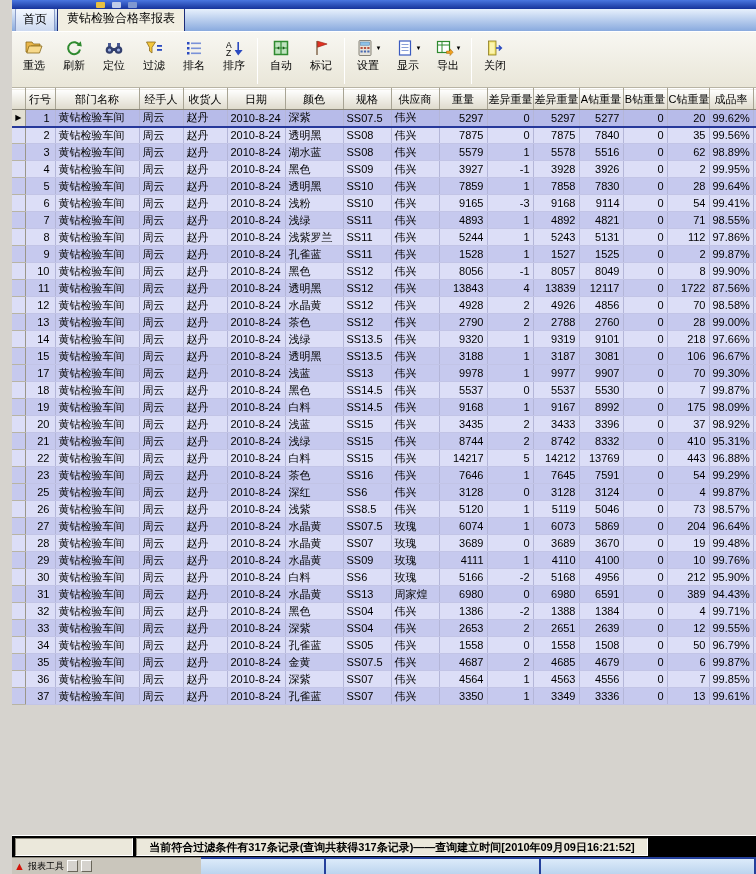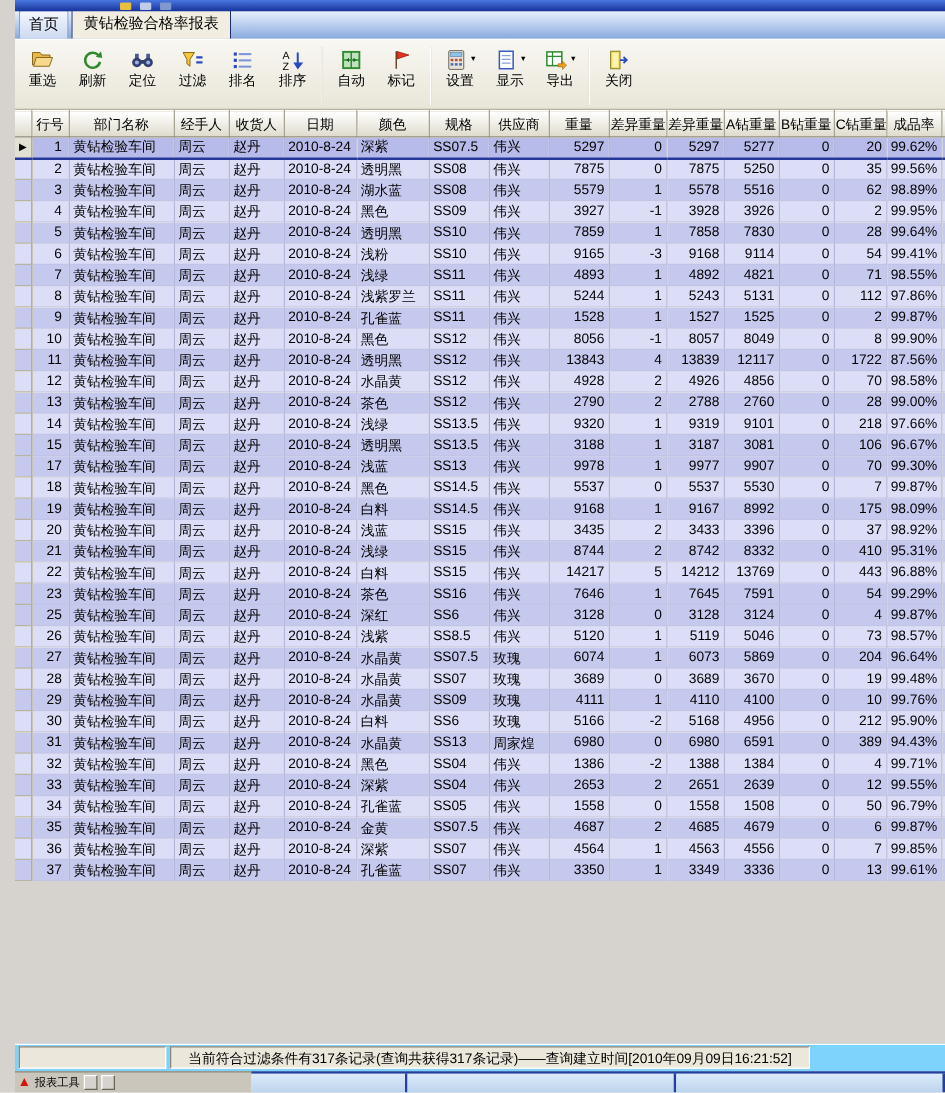--- a/index.html
+++ b/index.html
@@ -69,22 +69,22 @@
   td.fill { background:#f4f2ea; border-right:none; }
   th.fillh { border-right:none; }
   .rowno { text-align:right; padding-right:5px; }
   .num { text-align:right; }
   .txt { text-align:left; }
 
   .gridfiller { flex:1; background:#d6d3ce; }
 
   
   .statusbar {
-    height:22px; flex:none; background:#7dd3fc; border-top:1px solid #fff;
-    display:flex; align-items:flex-start; padding:1px 3px; gap:3px;
+    height:22px; flex:none; background:#000000; border-top:1px solid #fff;
+    display:flex; align-items:flex-end; padding:1px 3px; gap:3px;font-weight:bold;
   }
   .spanel {
     height:18px; background:#ebe8db;
     border:1px solid; border-color:#8a867a #ffffff #ffffff #8a867a;
   }
   .spanel.left { width:118px; }
   .spanel.msg {
     width:512px; font-size:11px; display:flex; align-items:center; justify-content:center;
     white-space:nowrap; overflow:hidden;
   }
@@ -329,21 +329,21 @@
             <td class="txt">黄钻检验车间</td>
             <td class="txt">周云</td>
             <td class="txt">赵丹</td>
             <td class="txt">2010-8-24</td>
             <td class="txt">透明黑</td>
             <td class="txt">SS08</td>
             <td class="txt">伟兴</td>
             <td class="num">7875</td>
             <td class="num">0</td>
             <td class="num">7875</td>
-            <td class="num">5250</td>
+            <td class="num">7840</td>
             <td class="num">0</td>
             <td class="num">35</td>
             <td class="num">99.56%</td>
             <td class="fill"></td>
           </tr>
           <tr class="dark">
             <td class="ind"></td>
             <td class="rowno">3</td>
             <td class="txt">黄钻检验车间</td>
             <td class="txt">周云</td>

